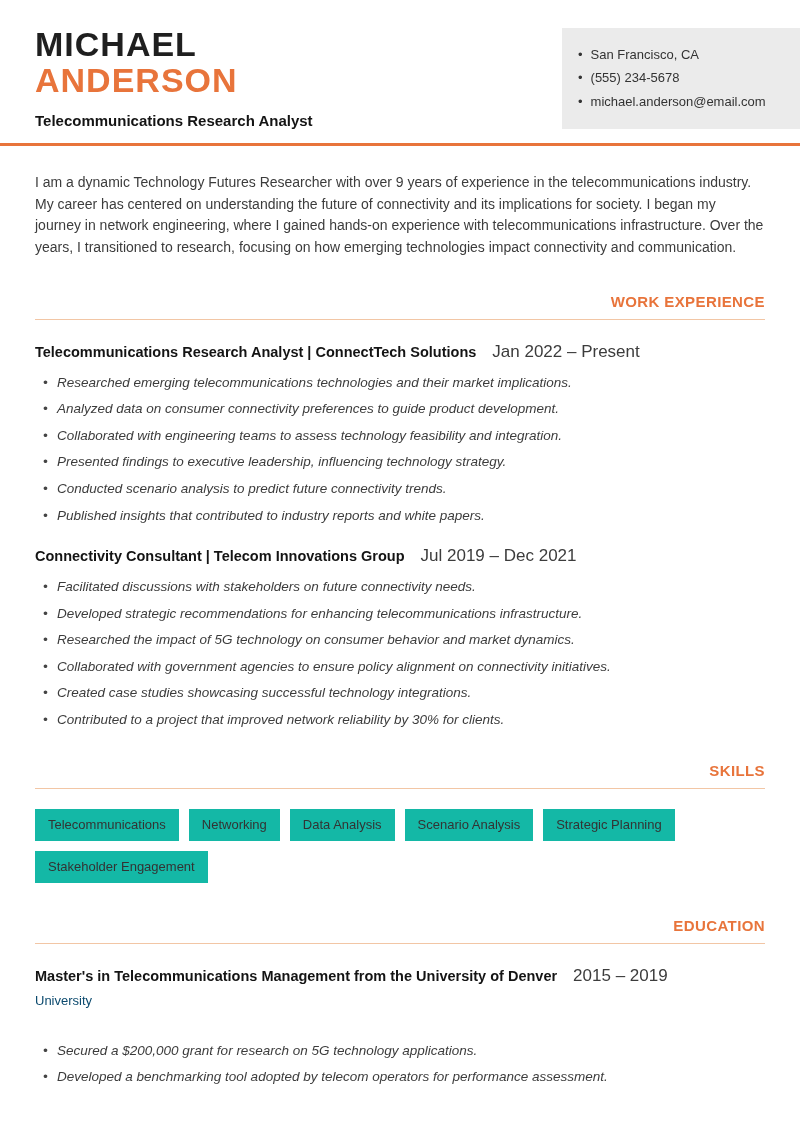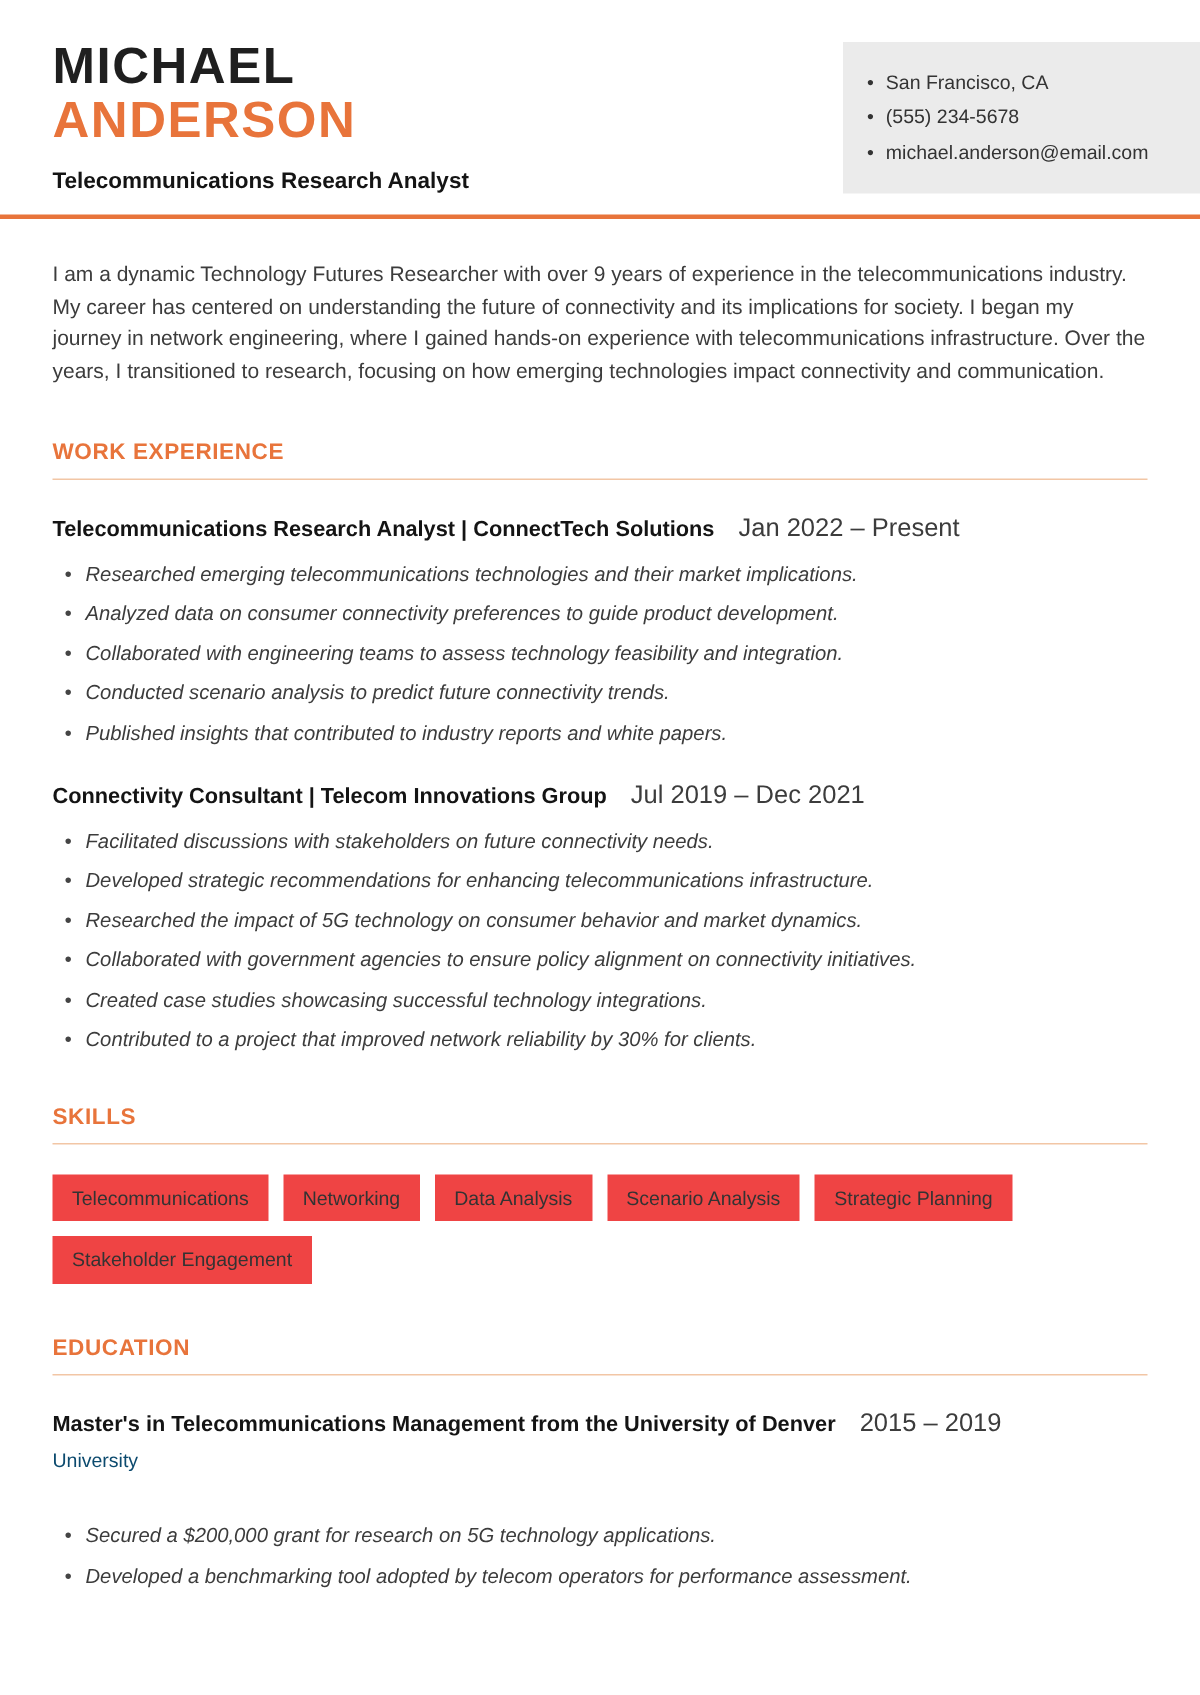--- a/index.html
+++ b/index.html
@@ -78,20 +78,21 @@
 
   .section { margin-top: 34px; }
   .section-heading {
     font-size: 15px;
     font-weight: 700;
     color: #E8743B;
     letter-spacing: 0.4px;
     padding-bottom: 9px;
     border-bottom: 1px solid #f2c6a5;
     margin: 0;
+    text-align: right;
   }
 
   .job { margin-top: 22px; }
   .row-split {
     display: flex;
     justify-content: flex-start;
     align-items: baseline;
   }
   .job-title {
     font-size: 14.5px;
@@ -127,21 +128,21 @@
     color: #444444;
   }
 
   .tags {
     display: flex;
     flex-wrap: wrap;
     gap: 10px;
     margin-top: 20px;
   }
   .tag {
-    background: #ef4444;
+    background: #14b8a6;
     color: #333333;
     font-size: 13px;
     padding: 8px 13px;
     line-height: 1.2;
   }
 
   .edu { margin-top: 22px; }
   .edu-degree {
     font-size: 14.5px;
     font-weight: 700;
@@ -190,20 +191,21 @@
 
       <div class="job">
         <div class="row-split">
           <div class="job-title">Telecommunications Research Analyst | ConnectTech Solutions</div>
           <div class="date-range">Jan 2022 – Present</div>
         </div>
         <ul class="bullets">
           <li>Researched emerging telecommunications technologies and their market implications.</li>
           <li>Analyzed data on consumer connectivity preferences to guide product development.</li>
           <li>Collaborated with engineering teams to assess technology feasibility and integration.</li>
+          <li>Presented findings to executive leadership, influencing technology strategy.</li>
           <li>Conducted scenario analysis to predict future connectivity trends.</li>
           <li>Published insights that contributed to industry reports and white papers.</li>
         </ul>
       </div>
 
       <div class="job">
         <div class="row-split">
           <div class="job-title">Connectivity Consultant | Telecom Innovations Group</div>
           <div class="date-range">Jul 2019 – Dec 2021</div>
         </div>

